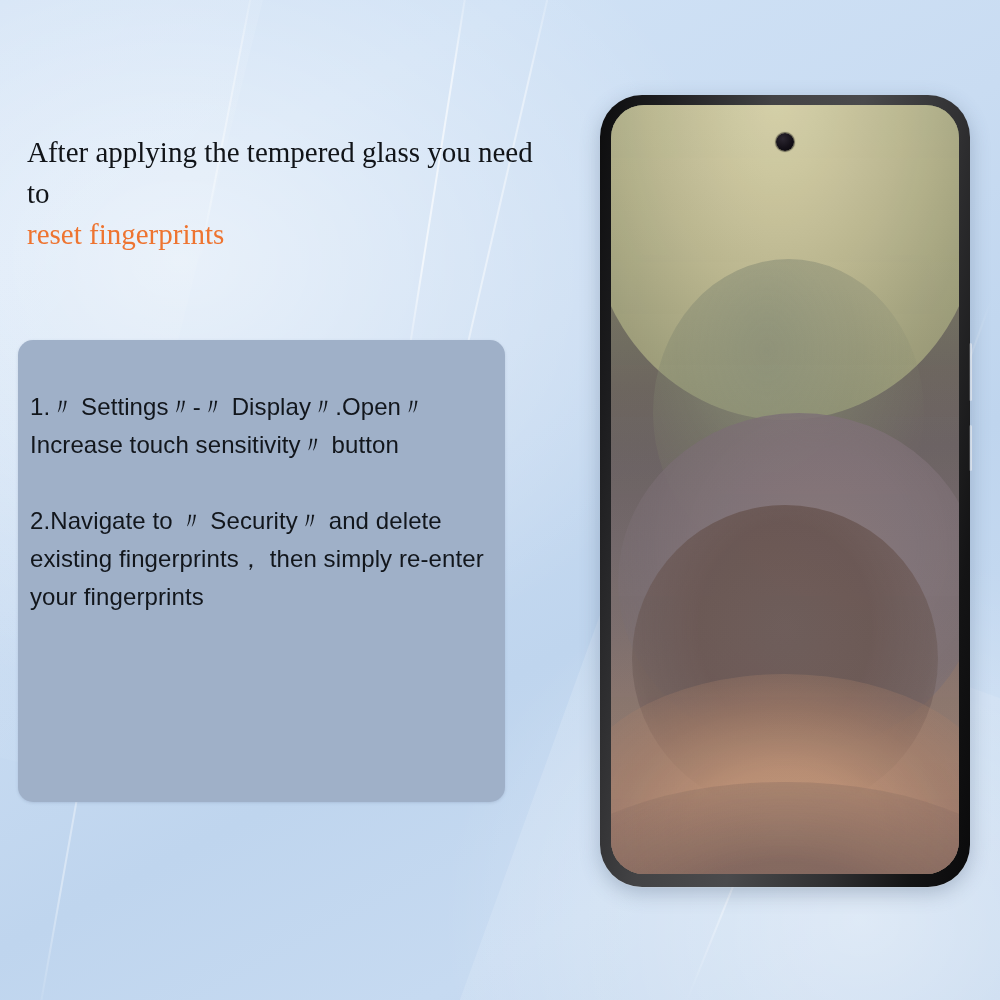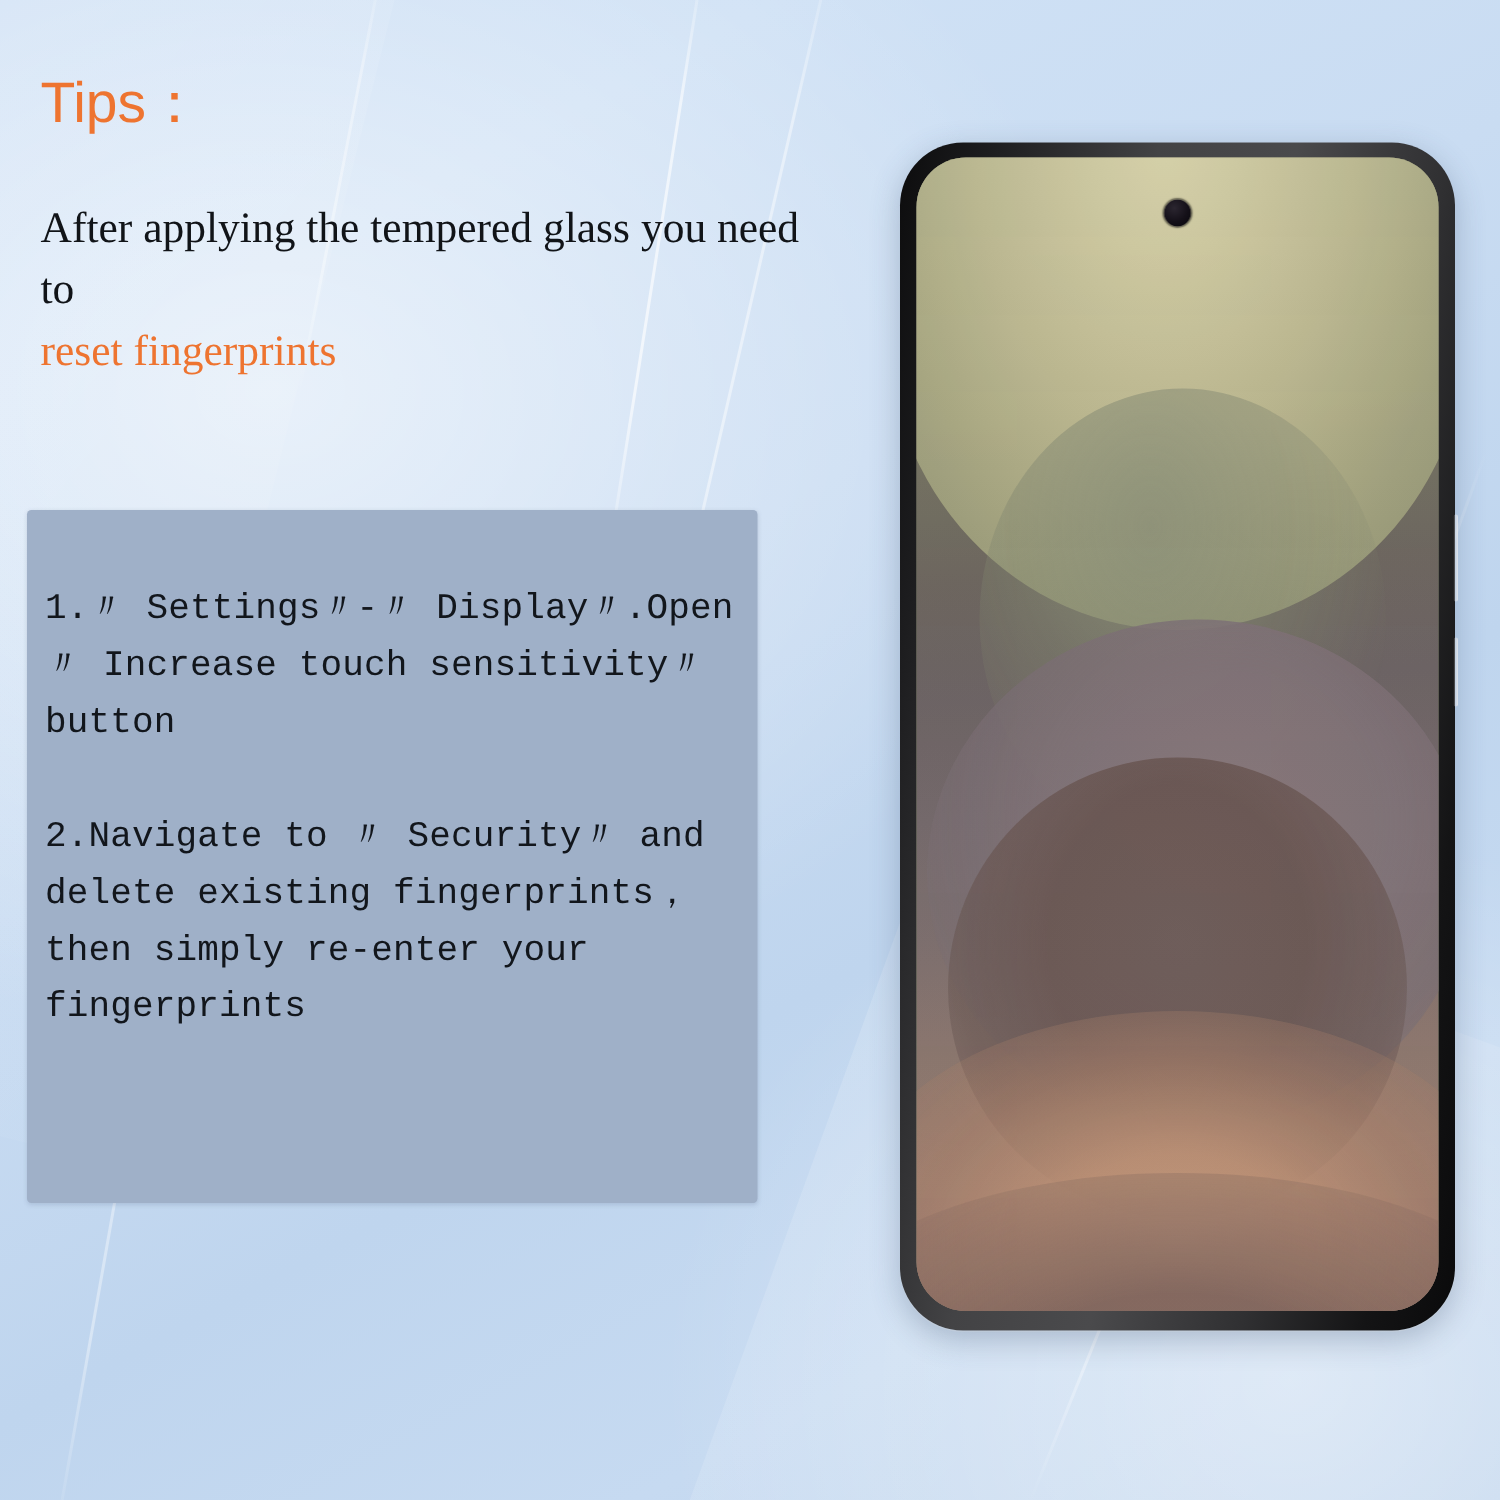--- a/index.html
+++ b/index.html
@@ -71,23 +71,22 @@
   }
 
   
   .panel {
     position: absolute;
     left: 18px;
     top: 340px;
     width: 487px;
     height: 462px;
     background: #9fb0c8;
-    border-radius: 3px;
+    border-radius: 15px;
     box-shadow: 0 1px 3px rgba(90,110,140,0.22);
-    font-family: Liberation Mono, monospace;
   }
 
   .panel-inner {
     position: absolute;
     left: 12px;
     right: 16px;
     top: 48px;
   }
 
   .step {
@@ -244,21 +243,20 @@
     <div class="streak" style="left:470px; top:-40px; width:2px; height:440px; transform: rotate(9deg); opacity:.75;"></div>
     <div class="streak" style="left:560px; top:-60px; width:2px; height:560px; transform: rotate(13deg); opacity:.55;"></div>
     <div class="streak" style="left:255px; top:-30px; width:1.5px; height:300px; transform: rotate(11deg); opacity:.45;"></div>
     <div class="streak" style="left:118px; top:560px; width:1.5px; height:480px; transform: rotate(10deg); opacity:.45;"></div>
     <div class="streak" style="left:880px; top:520px; width:2px; height:520px; transform: rotate(22deg); opacity:.65;"></div>
     <div class="streak" style="left:990px; top:300px; width:2px; height:420px; transform: rotate(20deg); opacity:.45;"></div>
     <div class="sheet" style="left:-120px; top:-200px; width:420px; height:900px; transform: rotate(14deg);"></div>
     <div class="sheet" style="left:620px; top:560px; width:520px; height:700px; transform: rotate(20deg);"></div>
   </div>
 
-  <div class="tips-title">Tips：</div>
 
   <div class="intro">
     <span>After applying the tempered glass</span>
     <span>you need to</span>
     <span class="accent">reset fingerprints</span>
   </div>
 
   <div class="panel">
     <div class="panel-inner">
       <div class="step">1.〃 Settings〃-〃 Display〃.Open〃 Increase touch sensitivity〃 button</div>

